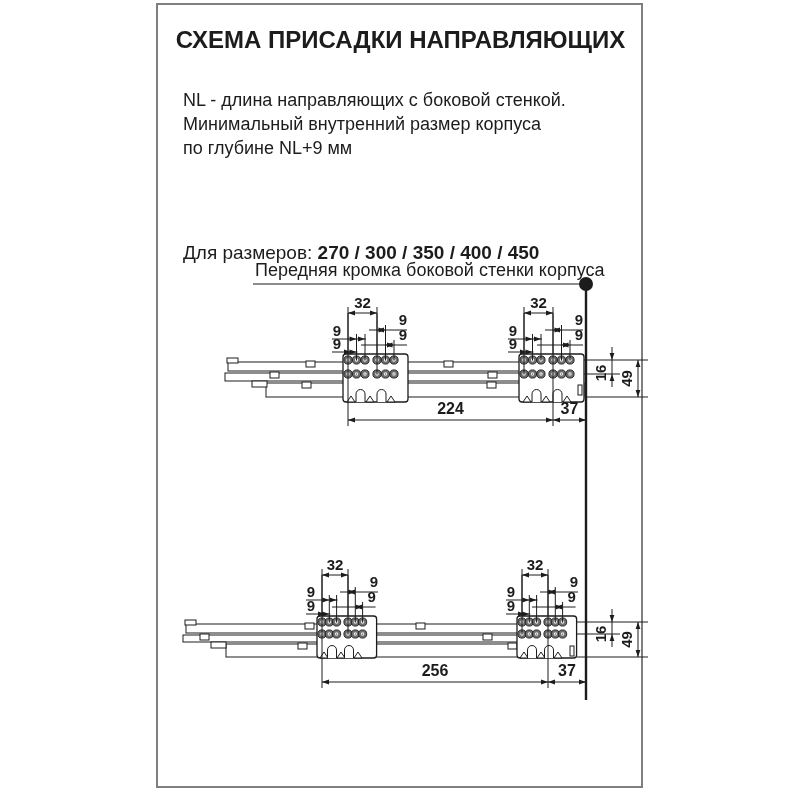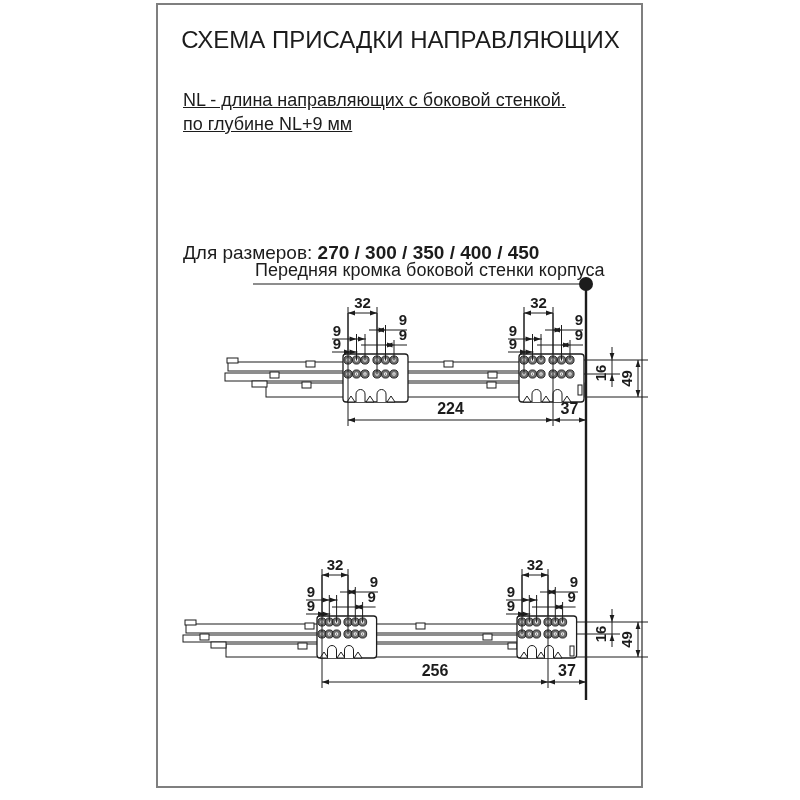--- a/index.html
+++ b/index.html
@@ -1,22 +1,22 @@
 <!DOCTYPE html>
 <html><head>
 <meta charset="utf-8">
 <style>
   html,body{margin:0;padding:0;background:#ffffff;}
   .page{position:relative;width:800px;height:800px;background:#fff;overflow:hidden;
         font-family:"Liberation Sans","DejaVu Sans",sans-serif;color:#1c1c1c;}
   .frame{position:absolute;left:156px;top:3px;width:487px;height:785px;
          border:2px solid #7f7f7f;background:#fff;box-sizing:border-box;}
   .title{position:absolute;left:156px;top:26px;width:489px;text-align:center;
-         font-size:24px;font-weight:normal;letter-spacing:0px;white-space:nowrap;}
-  .intro{position:absolute;left:183px;top:88px;font-size:18px;line-height:24px;text-decoration:underline;}
+         font-size:24px;font-weight:bold;letter-spacing:0px;white-space:nowrap;}
+  .intro{position:absolute;left:183px;top:88px;font-size:18px;line-height:24px;}
   .sizes-line{position:absolute;left:183px;font-size:19px;white-space:nowrap;}
   .sizes-line b{font-weight:bold;}
   .front-label{position:absolute;left:255px;top:260px;font-size:18px;white-space:nowrap;}
   svg.canvas{position:absolute;left:0;top:0;}
 </style>
 </head>
 <body>
 
 <div class="page">
   <div class="frame"></div>
@@ -384,20 +384,21 @@
         <polygon points="548,682 555,679.6 555,684.4" fill="#1c1c1c"></polygon>
         <polygon points="586,682 579,679.6 579,684.4" fill="#1c1c1c"></polygon>
         <text x="567" y="676" fill="#1c1c1c" font-size="16" font-weight="bold" text-anchor="middle" font-family="&quot;Liberation Sans&quot;,&quot;DejaVu Sans&quot;,sans-serif">37</text>
       </g>
     </svg>
 
   <div class="title">СХЕМА ПРИСАДКИ НАПРАВЛЯЮЩИХ</div>
 
   <div class="intro">
     <div>NL - длина направляющих с боковой стенкой.</div>
+    <div>Минимальный внутренний размер корпуса</div>
     <div>по глубине NL+9 мм</div>
   </div>
 
   <div class="sizes-line" style="top:242px">
     <span>Для размеров:</span>
     <b>270 / 300 / 350 / 400 / 450</b>
   </div>
 
   <div class="front-label">Передняя кромка боковой стенки корпуса</div>
 

